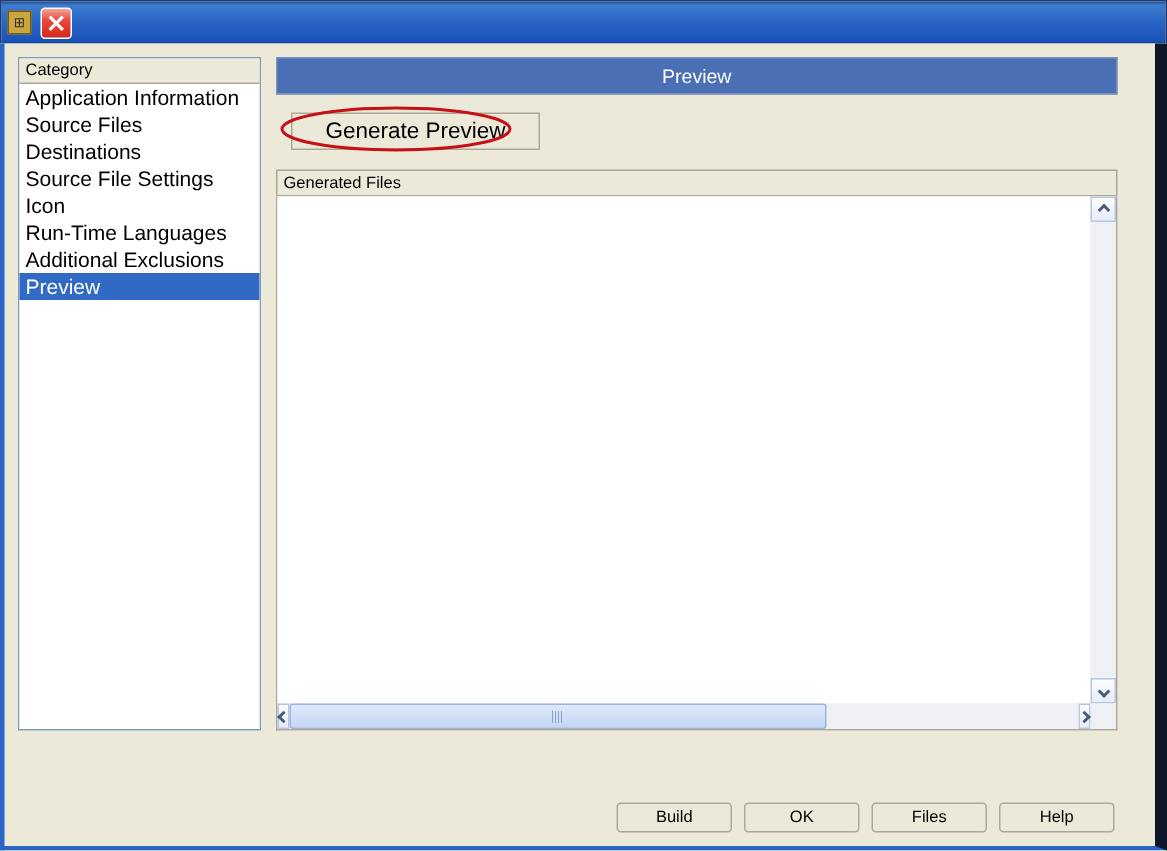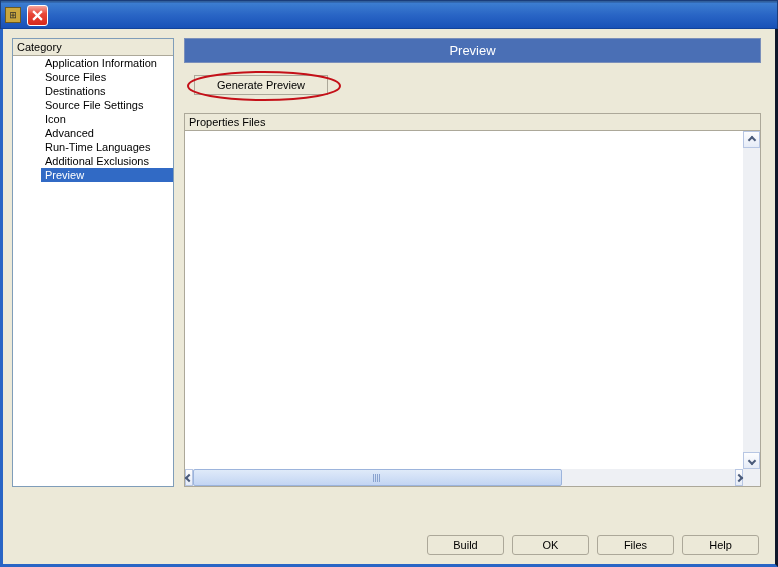--- a/index.html
+++ b/index.html
@@ -47,24 +47,24 @@
   border-radius: 3px;
   display: flex;
   align-items: center;
   justify-content: center;
   cursor: pointer;
 }
 .close-btn svg { width: 11px; height: 11px; }
 .window-body {
   height: 538px;
   border-left: 3px solid #2965c5;
-  border-right: 3px solid #0f172a;
+  border-right: 8px solid #0f172a;
   border-bottom: 3px solid #2965c5;
   background: #ece9d8;
-  padding: 9px 14px 5px 9px;
+  padding: 9px 25px 5px 9px;
   display: flex;
   flex-direction: column;
   justify-content: center;
 }
 .content-area {
   display: flex;
   gap: 10px;
   flex: 1;
   min-height: 0;
 }
@@ -77,24 +77,23 @@
 }
 .sidebar-header {
   background: #ece9d8;
   border-bottom: 1px solid #aca899;
   padding: 2px 4px;
   font-size: 11px;
 }
 .sidebar-items { flex: 1; background: #fff; }
 .sidebar-item {
   padding: 1px 4px;
-  font-size: 11px;
+  font-size: 14px;
   cursor: pointer;
   white-space: nowrap;
-  margin-left: 28px;
 }
 .sidebar-item.selected {
   background: #316ac5;
   color: #fff;
 }
 .main-panel {
   flex: 1;
   display: flex;
   flex-direction: column;
   min-width: 0;
@@ -112,21 +111,21 @@
   margin-bottom: 12px;
   margin-left: 10px;
   position: relative;
   height: 26px;
 }
 .gen-btn {
   display: inline-block;
   background: #ece9d8;
   border: 1px solid #aca899;
   padding: 3px 22px;
-  font-size: 11px;
+  font-size: 15px;
   font-family: inherit;
   cursor: pointer;
   position: relative;
   z-index: 2;
 }
 .annotation-ellipse {
   position: absolute;
   left: -10px;
   top: -5px;
   width: 160px;
@@ -251,38 +250,37 @@
   <div class="content-area">
 
     <div class="sidebar">
       <div class="sidebar-header">Category</div>
       <div class="sidebar-items">
         <div class="sidebar-item">Application Information</div>
         <div class="sidebar-item">Source Files</div>
         <div class="sidebar-item">Destinations</div>
         <div class="sidebar-item">Source File Settings</div>
         <div class="sidebar-item">Icon</div>
-        <div class="sidebar-item">Advanced</div>
         <div class="sidebar-item">Run-Time Languages</div>
         <div class="sidebar-item">Additional Exclusions</div>
         <div class="sidebar-item selected">Preview</div>
       </div>
     </div>
 
     <div class="main-panel">
       <div class="panel-title">Preview</div>
 
       <div class="generate-row">
         <svg class="annotation-ellipse" viewBox="0 0 160 32">
           <ellipse cx="80" cy="16" rx="76" ry="14" fill="none" stroke="#c41018" stroke-width="2"></ellipse>
         </svg>
         <button class="gen-btn">Generate Preview</button>
       </div>
 
-      <div class="files-label">Properties Files</div>
+      <div class="files-label">Generated Files</div>
       <div class="files-box">
         <div class="files-inner">
           <div class="files-content"></div>
           <div class="vscroll">
             <div class="scroll-btn">
                 <span class="arrow up"></span>
               </div>
             <div class="scroll-track-v"></div>
             <div class="scroll-btn">
                 <span class="arrow down"></span>

